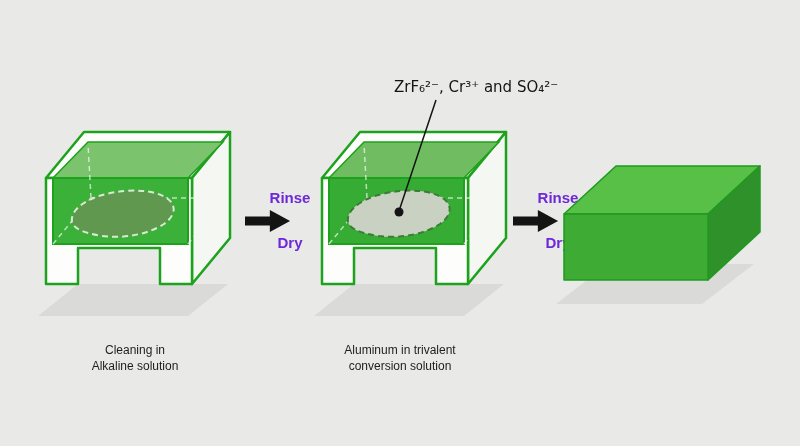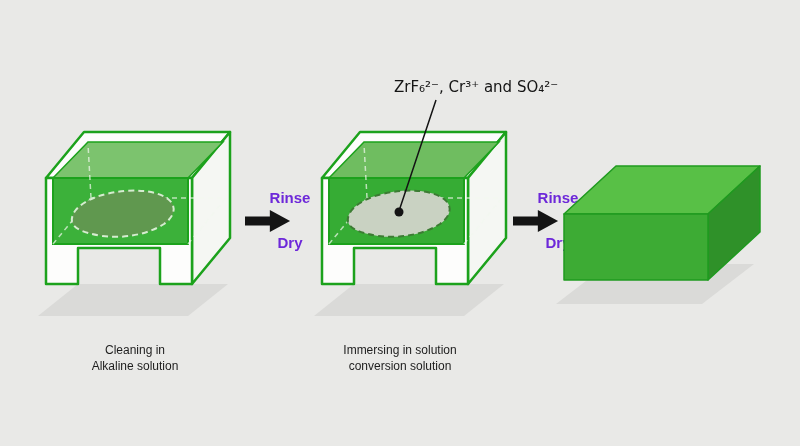--- a/index.html
+++ b/index.html
@@ -92,16 +92,16 @@
 
   <svg id="box" class="abs" width="212" height="156" viewBox="0 0 212 156">
     <polygon points="0,148 146,148 198,108 52,108" fill="#dadad8"></polygon>
     <polygon points="8,58 60,10 204,10 152,58" fill="#58c046" stroke="#1f9a1f" stroke-width="1.5" stroke-linejoin="round"></polygon>
     <polygon points="152,58 204,10 204,76 152,124" fill="#2f9129" stroke="#1f9a1f" stroke-width="1.5" stroke-linejoin="round"></polygon>
     <polygon points="8,58 152,58 152,124 8,124" fill="#3dab34" stroke="#1f9a1f" stroke-width="1.5" stroke-linejoin="round"></polygon>
   </svg>
 
   <div id="cap1" class="caption">Cleaning in
 Alkaline solution</div>
-  <div id="cap2" class="caption">Immersing in solution
+  <div id="cap2" class="caption">Aluminum in trivalent
 conversion solution</div>
 
 </div>
 
 </body></html>

